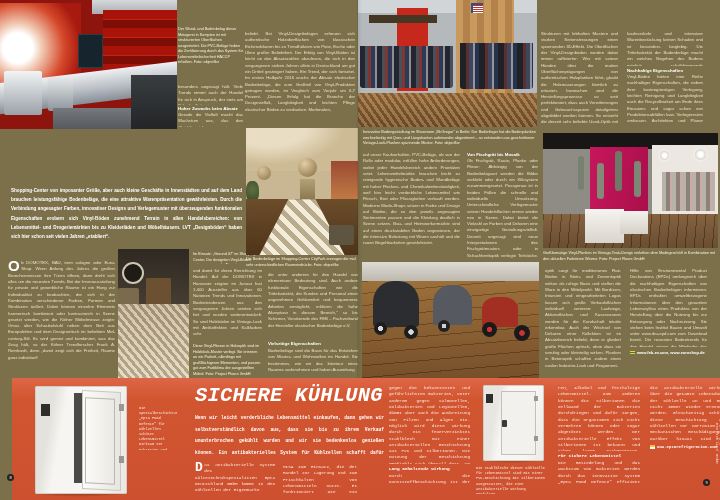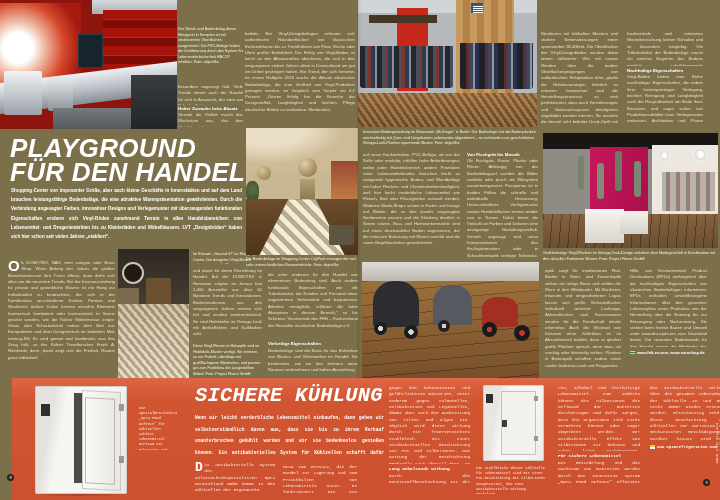--- a/index.html
+++ b/index.html
@@ -65,24 +65,20 @@
     <div style="left:1%;top:36%;width:52%;height:33%;border-radius:0 0 3px 3px;background:repeating-linear-gradient(90deg,#23262e 0 5px,#4a4f5c 5px 8px,#7d3630 8px 11px,#2c3a55 11px 15px,#8d8f94 15px 17px);"></div>
     <div style="left:57%;top:34%;width:41%;height:36%;border-radius:0 0 3px 3px;background:repeating-linear-gradient(90deg,#1e2127 0 6px,#5b2f2c 6px 9px,#3c4660 9px 13px,#93959a 13px 15px,#27324c 15px 19px);"></div>
     <div style="left:0;bottom:0;width:100%;height:27%;background:repeating-linear-gradient(55deg,rgba(255,255,255,.18) 0 3px,rgba(0,0,0,.12) 3px 6px),linear-gradient(#9a6a35,#7a5126);"></div>
   </div>
 
   <div class="col" style="left:541px;top:31px;width:77px;height:95px;">Strukturen mit lebhaften Mustern und starken Serienstreuungen einen spannenden 3D-Effekt. Die Oberflächen der Vinyl-Designböden werden dabei immer raffinierter: Wer mit seinen Händen über die matten Oberflächenprägungen von authentischen Holzplanken fährt, glaubt die Holzmaserungen förmlich zu ertasten. Inzwischen sind die Herstellungsprozesse so weit perfektioniert, dass auch Verwitterungen und Gebrauchsspuren detailgetreu abgebildet werden können. So entsteht die derzeit sehr beliebte Used-Optik mit matt-rauen Oberflächen. Dabei geht der Trend zu längeren und breiteren Maßen bei Dielen und Planken.</div>
   <div class="col" style="left:627px;top:31px;width:76px;height:35px;">kaufsverkehr und intensiver Warenbestückung keinen Schaden und ist besonders langlebig. Die Trittelastizität der Bodenbeläge macht ein weiches Begehen des Bodens möglich, schalldämmende Eigenschaften erhöhen die Sicherheit.</div>
   <div class="hline" style="left:627px;top:68px;width:76px;">Nachhaltige Eigenschaften</div>
   <div class="col" style="left:627px;top:74px;width:76px;height:52px;">Vinyl-Böden bieten eine Reihe nachhaltiger Eigenschaften, die neben ihrer kostengünstigen Verlegung, leichten Reinigung und Langlebigkeit auch die Recycelbarkeit am Ende ihres Einsatzes und sogar schon von Produktionsabfällen bzw. Verlegeresten umfassen. Architekten und Planer können sich mit</div>
 
-  <div class="title" id="feature-title">
-    <span>PLAYGROUND</span>
-    <span>FÜR DEN HANDEL</span>
-  </div>
   <div class="lede" id="feature-lede">Shopping-Center von imposanter Größe, aber auch kleine Geschäfte in Innenstädten und auf dem Land brauchen leistungsfähige Bodenbeläge, die eine attraktive Warenpräsentation gewährleisten. Durch die Verbindung angesagter Farben, innovativer Designs und Verlegemuster mit überzeugenden funktionalen Eigenschaften erobern sich Vinyl-Böden zunehmend Terrain in allen Handelsbereichen: von Lebensmittel- und Drogeriemärkten bis zu Kleiderläden und Möbelhäusern. LVT „Designböden“ haben sich hier schon seit vielen Jahren „etabliert“.</div>
 
   <div class="col" style="left:8px;top:260px;width:107px;height:118px;">
     <span class="dropcap">O</span><span>b DOMOTEX, BAU, imm cologne oder Euro-Shop: Wenn Anfang des Jahres die großen Branchenmessen ihre Türen öffnen, dann dreht sich alles um die neuesten Trends. Bei der Innenausstattung für private und gewerbliche Räume ist ein Hang zur Individualität zu beobachten, der sich in der Kombination verschiedener Farben, Formen und Strukturen äußert. Dabei können einzelne Elemente harmonisch kombiniert oder kontrastreich in Szene gesetzt werden, wie die Kölner Möbelmesse zeigte: Omas alter Schaukelstuhl neben dem Bett aus Europaletten und dem Designertisch im beliebten Mid-century-Stil. Es wird gemixt und kombiniert, was das Zeug hält, so der Kölner Trendforscher Frank A. Reinhardt, denn „damit zeigt sich die Freiheit, Räume ganz individuell</span>
   </div>
 
   <div class="photo" style="left:118px;top:249px;width:71px;height:131px;background:#39332b;">
     <div style="left:0;top:0;width:100%;height:42%;background:linear-gradient(#2e2922,#463d32);"></div>
     <div style="left:6%;top:10%;width:18px;height:18px;border-radius:50%;background:#1f1b16;border:2px solid #cfc6b2;"></div>
     <div style="left:40%;top:22%;width:34%;height:22%;background:#6b5132;border-radius:1px;"></div>

